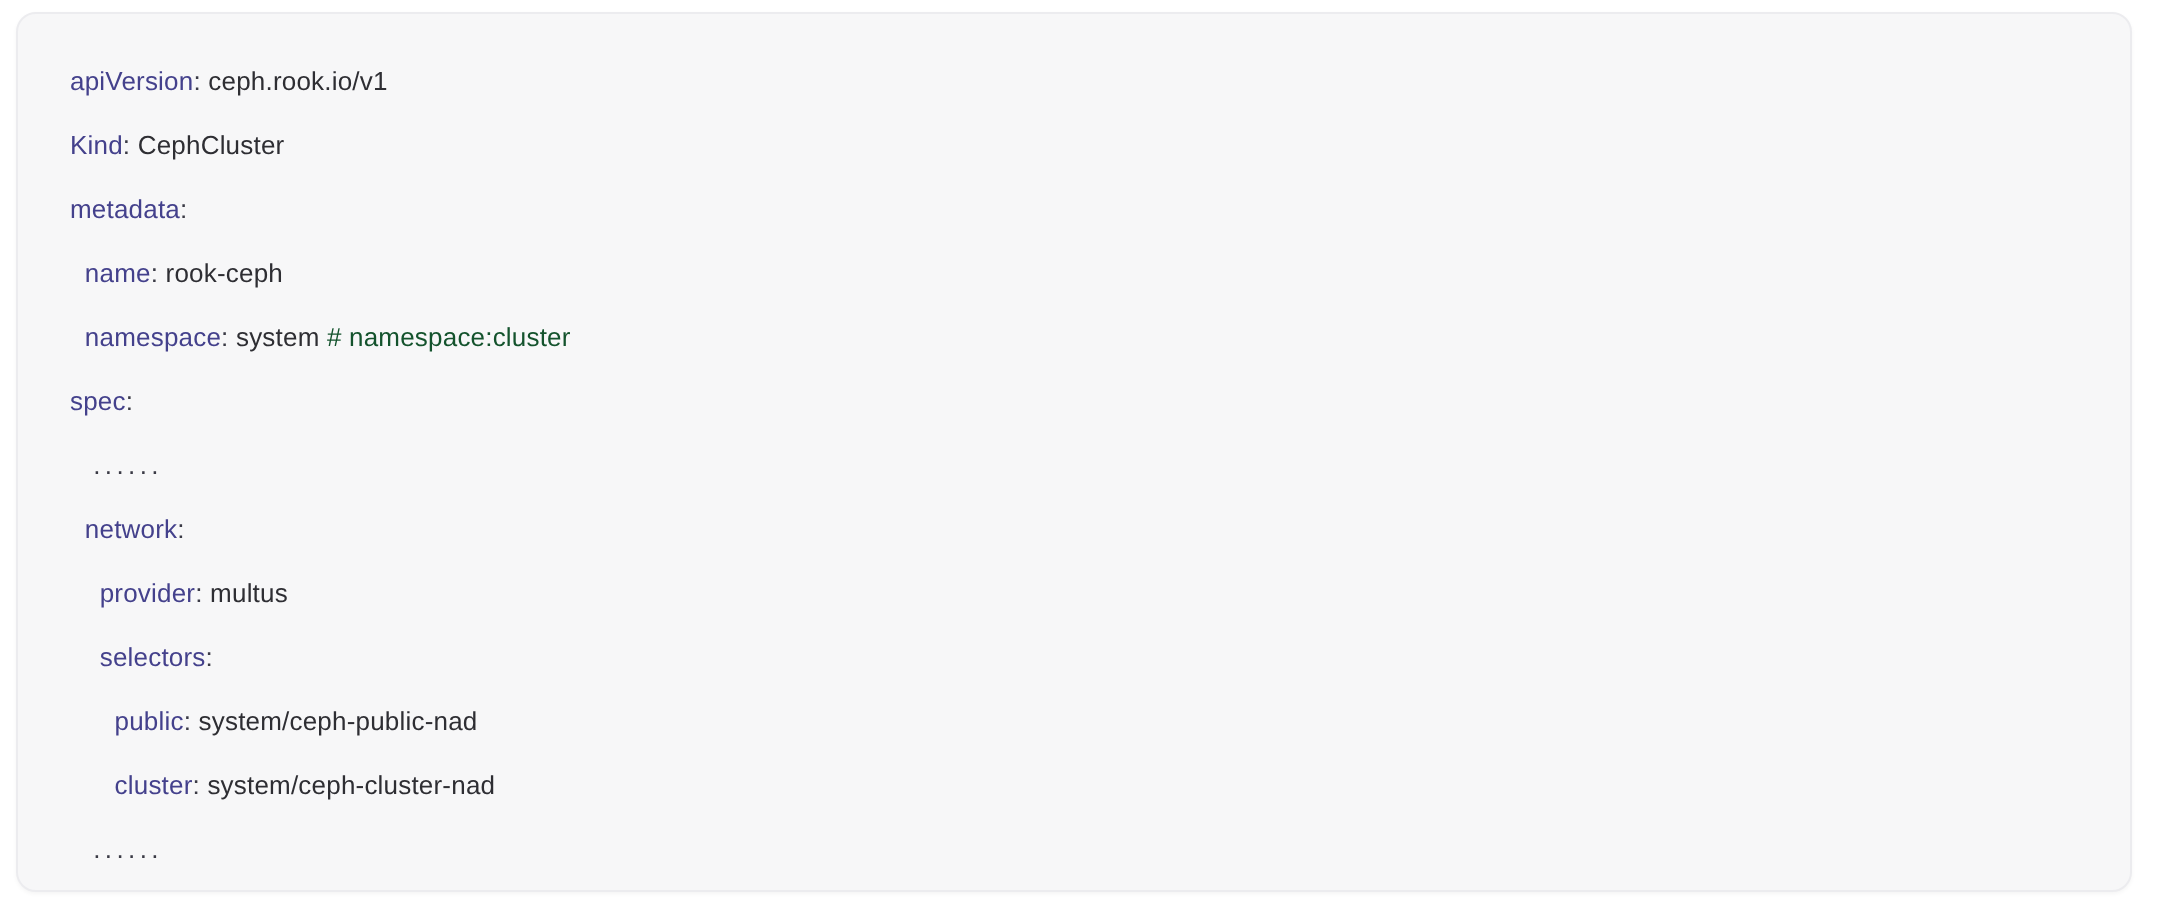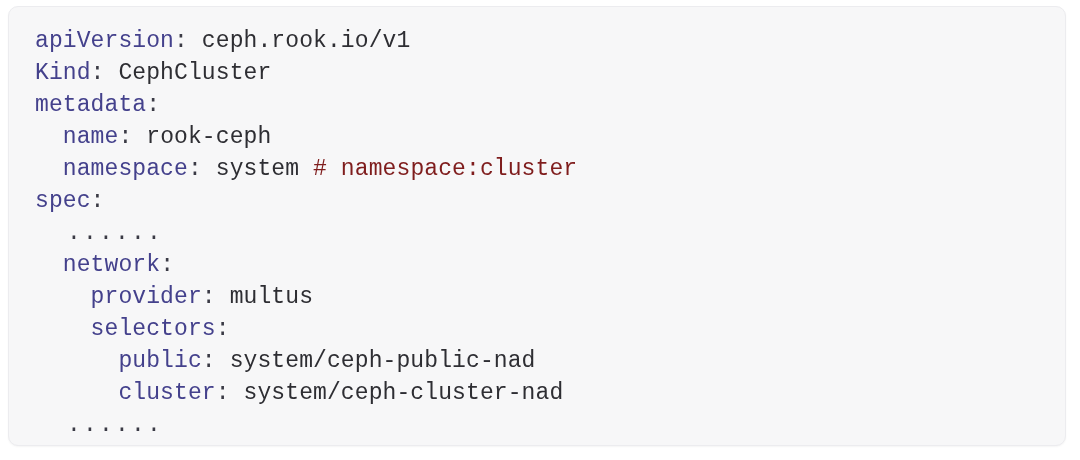--- a/index.html
+++ b/index.html
@@ -27,33 +27,33 @@
     box-shadow: 0 1px 2px rgba(0,0,0,0.045);
     overflow: hidden;
   }
 
   .code-block {
     padding: 18px 0 0 26px;
     margin: 0;
   }
 
   .code-line {
-    font-family: Liberation Mono, monospace;
-    font-size: 23px;
+    font-family: Liberation Sans, sans-serif;
+    font-size: 13px;
     line-height: 32px;
     height: 32px;
     white-space: pre;
     color: #2e2e33;
     letter-spacing: 0.1px;
   }
 
   .tok-key    { color: #44418c; }
   .tok-punct  { color: #3a3a45; }
   .tok-value  { color: #2e2e33; }
-  .tok-comment{ color: #7f1d1d; }
+  .tok-comment{ color: #14532d; }
   .tok-ellipsis { color: #3a3a45; letter-spacing: 2.2px; }
 </style>
 </head>
 <body>
 
 <div class="code-card">
   <pre class="code-block" id="code-block"><div class="code-line"><span class="tok-key">apiVersion</span><span class="tok-punct">:</span><span class="tok-value"> ceph.rook.io/v1</span></div><div class="code-line"><span class="tok-key">Kind</span><span class="tok-punct">:</span><span class="tok-value"> CephCluster</span></div><div class="code-line"><span class="tok-key">metadata</span><span class="tok-punct">:</span></div><div class="code-line"><span class="tok-key">  name</span><span class="tok-punct">:</span><span class="tok-value"> rook-ceph</span></div><div class="code-line"><span class="tok-key">  namespace</span><span class="tok-punct">:</span><span class="tok-value"> system </span><span class="tok-comment"># namespace:cluster</span></div><div class="code-line"><span class="tok-key">spec</span><span class="tok-punct">:</span></div><div class="code-line"><span class="tok-ellipsis">  ......</span></div><div class="code-line"><span class="tok-key">  network</span><span class="tok-punct">:</span></div><div class="code-line"><span class="tok-key">    provider</span><span class="tok-punct">:</span><span class="tok-value"> multus</span></div><div class="code-line"><span class="tok-key">    selectors</span><span class="tok-punct">:</span></div><div class="code-line"><span class="tok-key">      public</span><span class="tok-punct">:</span><span class="tok-value"> system/ceph-public-nad</span></div><div class="code-line"><span class="tok-key">      cluster</span><span class="tok-punct">:</span><span class="tok-value"> system/ceph-cluster-nad</span></div><div class="code-line"><span class="tok-ellipsis">  ......</span></div></pre>
 </div>
 
 </body></html>

